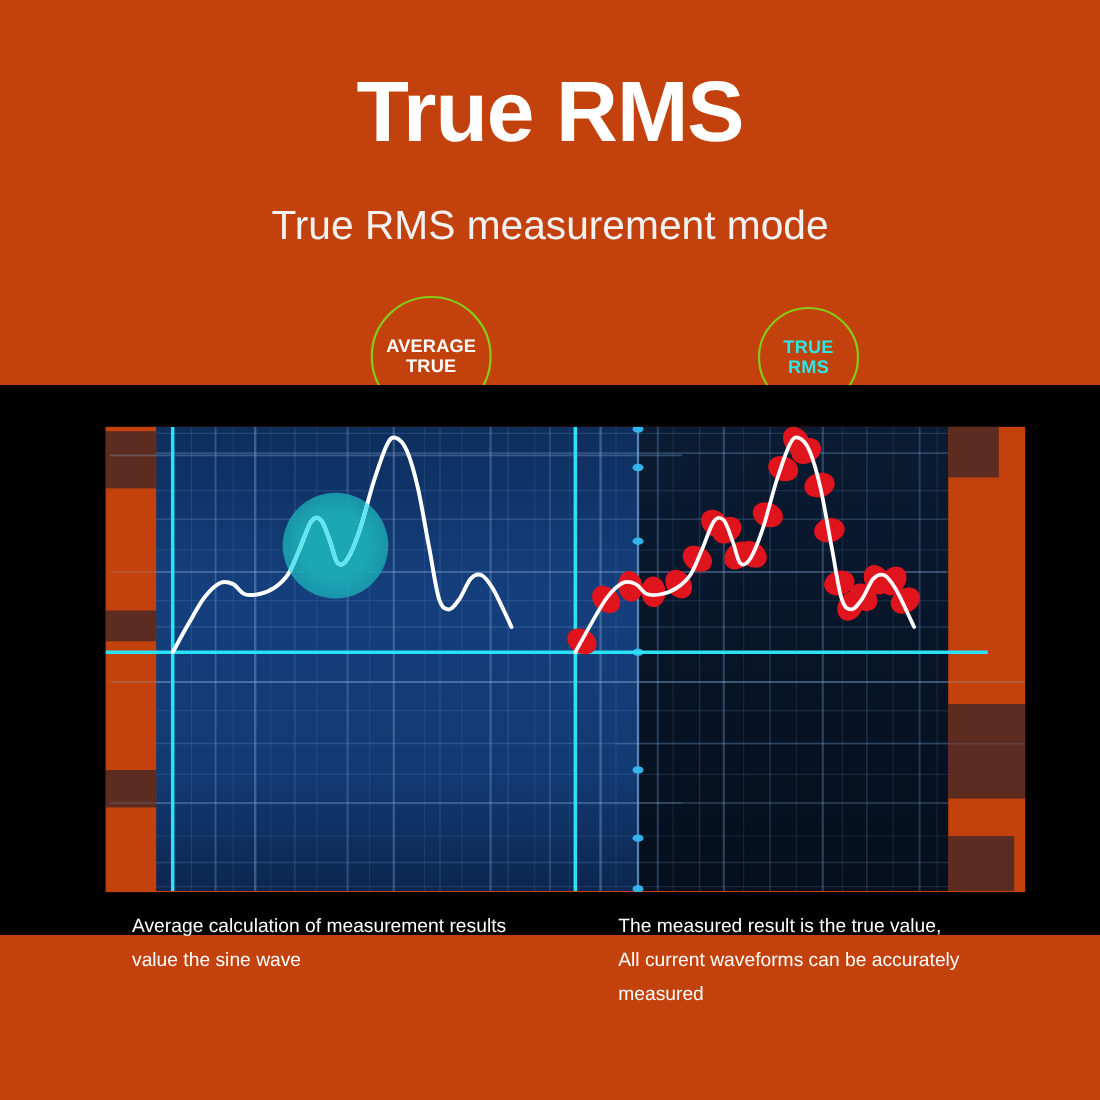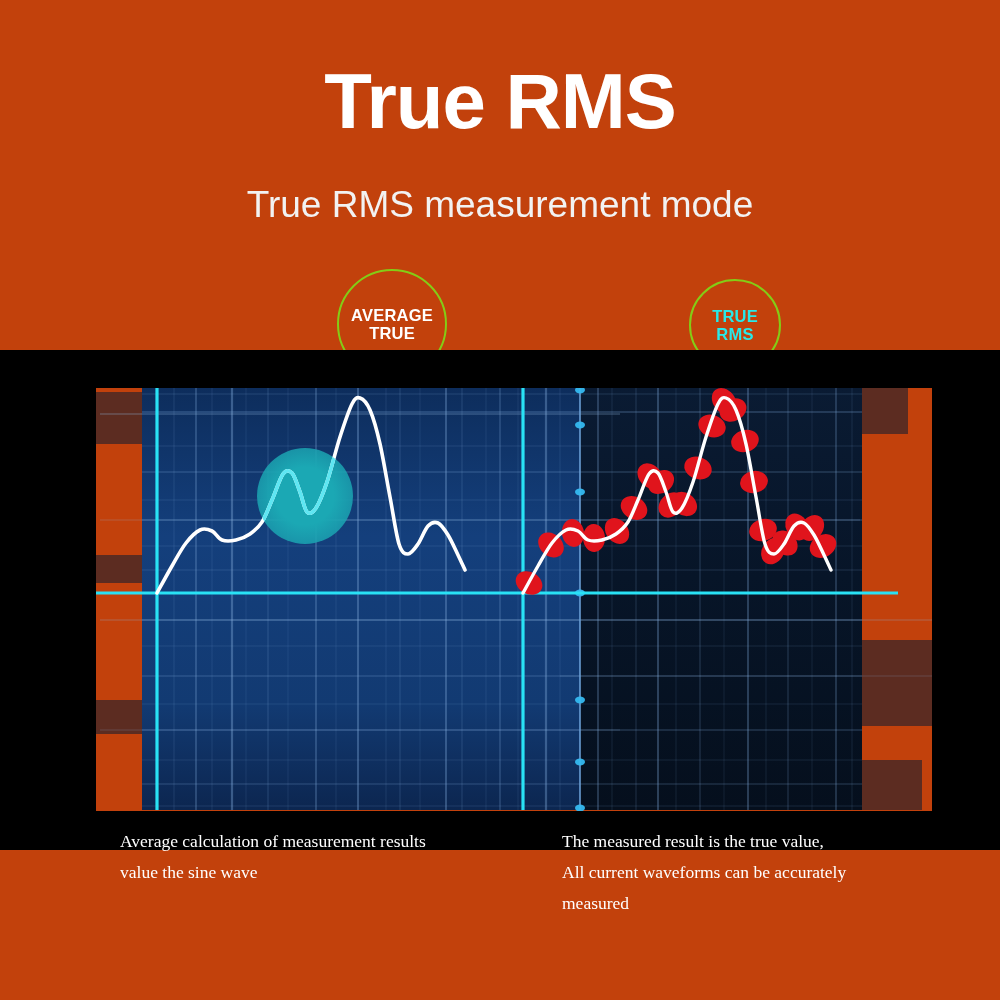--- a/index.html
+++ b/index.html
@@ -30,21 +30,21 @@
   #badge-average span{color:#ffffff;font-size:16.5px;letter-spacing:.2px;}
   #badge-true{left:689px;top:279px;width:92px;height:92px;}
   #badge-true span{color:#27e9e9;font-size:16.5px;letter-spacing:.2px;}
 
   
   #scope{position:absolute;left:0;top:350px;width:1000px;height:500px;}
   #scope svg{display:block;}
 
   
   .caption{position:absolute;color:#ffffff;font-size:17.5px;line-height:31px;
-    font-family:Liberation Serif, serif;white-space:nowrap;}
+    font-family:Liberation Sans, sans-serif;white-space:nowrap;}
   #caption-left{left:120px;top:826px;}
   #caption-right{left:562px;top:826px;}
   .caption div{height:31px;}
 </style>
 </head>
 <body>
 
 <div id="stage">
 
   <div class="title">True RMS</div>

